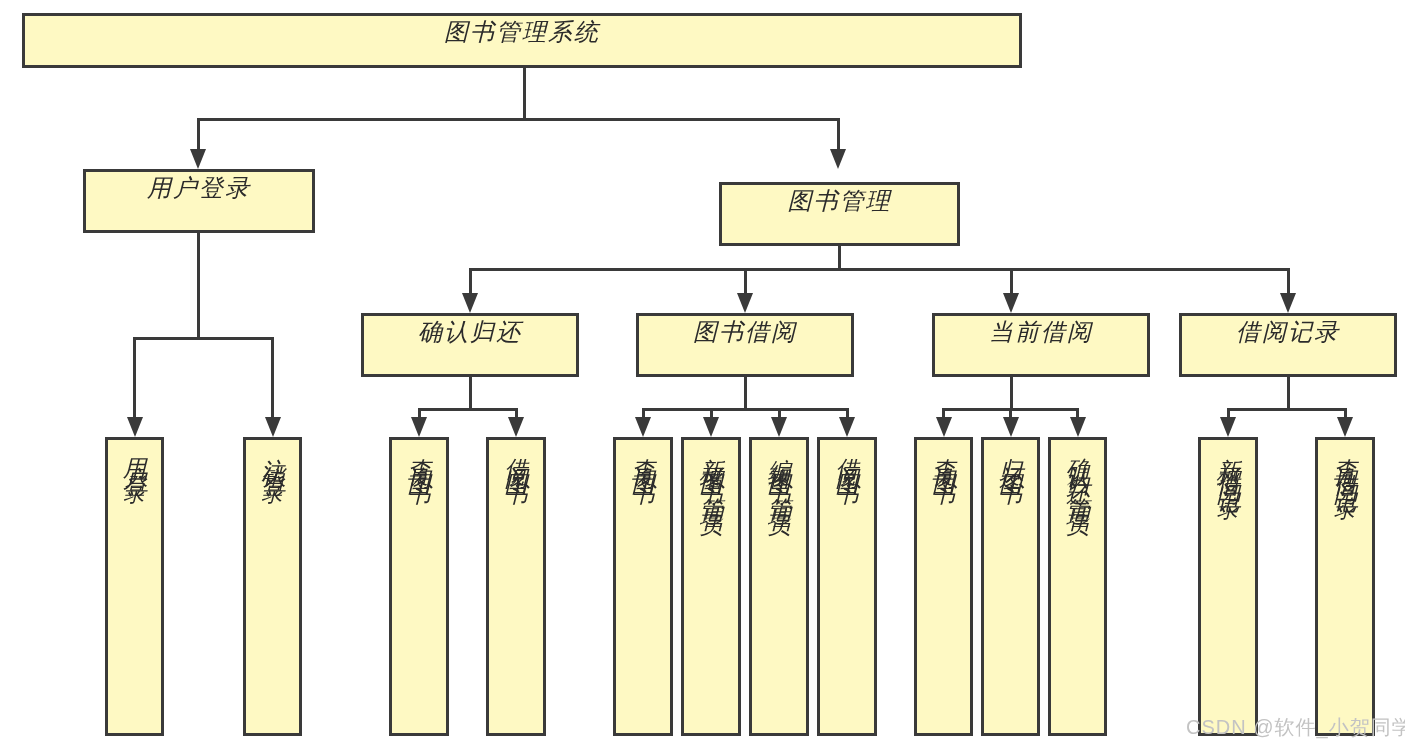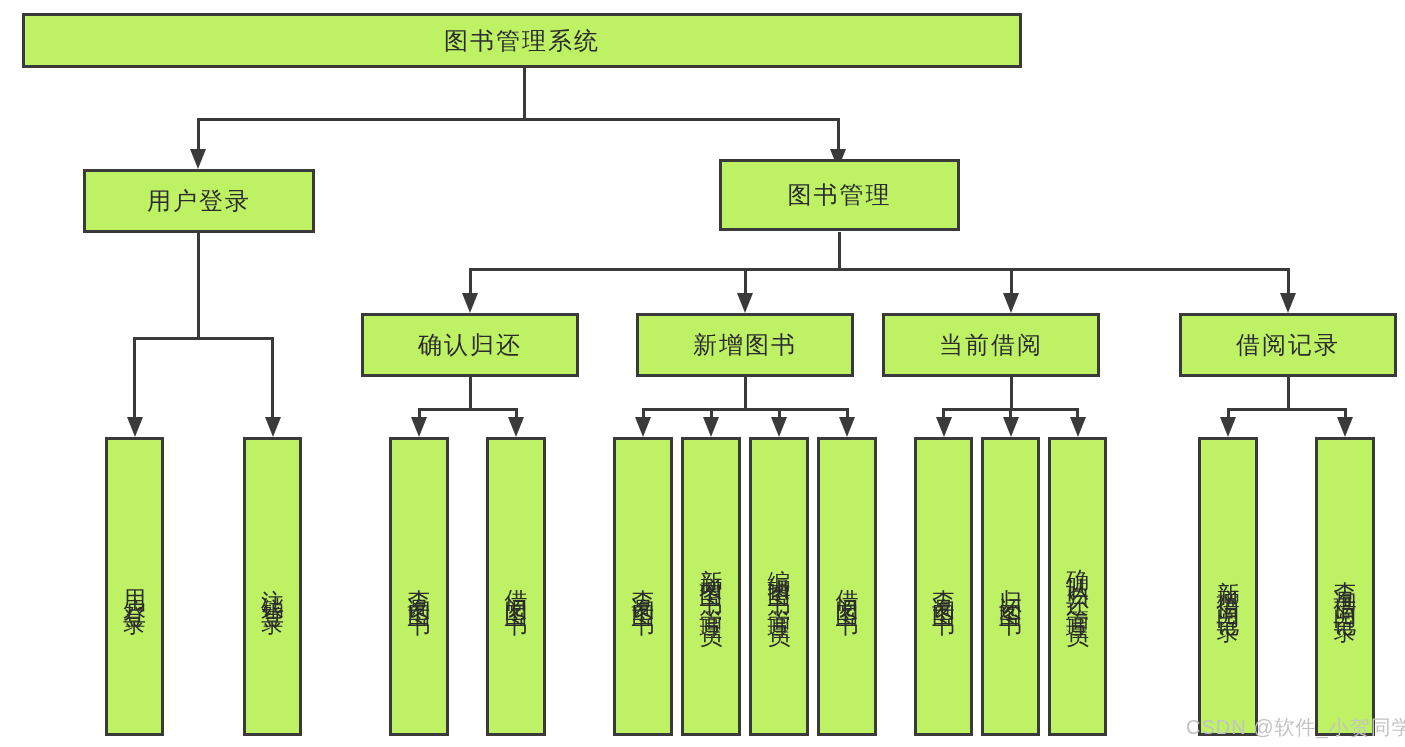--- a/index.html
+++ b/index.html
@@ -1,23 +1,24 @@
 <!DOCTYPE html>
 <html><head>
 <meta charset="utf-8">
 <style>
   html,body{margin:0;padding:0;background:#fff;}
   .stage{
     position:relative;width:1405px;height:747px;background:#ffffff;overflow:hidden;
     font-family:"Liberation Sans", sans-serif;color:#2b2b2b;
   }
   .box{
-    position:absolute;box-sizing:border-box;background:#bef264;
-    border:3px solid #3a3a3a;display:flex;align-items:center;justify-content:center;
+    position:absolute;box-sizing:border-box;background:#fef9c3;
+    border:3px solid #3a3a3a;display:flex;align-items:flex-start;justify-content:center;
     z-index:2;
+    font-style:italic;
   }
   .lbl{font-size:24px;letter-spacing:2px;color:#2b2b2b;white-space:nowrap;}
   .lbl.v{
     writing-mode:vertical-rl;letter-spacing:8px;white-space:normal;
     line-height:1;font-size:23px;
   }
   .ln{position:absolute;background:#3a3a3a;z-index:1;}
   .ah{
     position:absolute;width:0;height:0;z-index:1;
     border-left:8px solid transparent;border-right:8px solid transparent;
@@ -92,31 +93,31 @@
   <div class="ln" style="left:1344px;top:408px;width:3px;height:12px"></div>
   <div class="ah" style="left:1337px;top:417px"></div>
 
   <div class="box" style="left:22px;top:13px;width:1000px;height:55px">
     <span class="lbl">图书管理系统</span>
   </div>
 
   <div class="box" style="left:83px;top:169px;width:232px;height:64px">
     <span class="lbl">用户登录</span>
   </div>
-  <div class="box" style="left:719px;top:159px;width:241px;height:72px">
+  <div class="box" style="left:719px;top:182px;width:241px;height:64px">
     <span class="lbl">图书管理</span>
   </div>
 
   <div class="box" style="left:361px;top:313px;width:218px;height:64px">
     <span class="lbl">确认归还</span>
   </div>
   <div class="box" style="left:636px;top:313px;width:218px;height:64px">
-    <span class="lbl">新增图书</span>
+    <span class="lbl">图书借阅</span>
   </div>
-  <div class="box" style="left:882px;top:313px;width:218px;height:64px">
+  <div class="box" style="left:932px;top:313px;width:218px;height:64px">
     <span class="lbl">当前借阅</span>
   </div>
   <div class="box" style="left:1179px;top:313px;width:218px;height:64px">
     <span class="lbl">借阅记录</span>
   </div>
 
   <div class="box" style="left:105px;top:437px;width:59px;height:299px">
     <span class="lbl v">用户登录</span>
   </div>
   <div class="box" style="left:243px;top:437px;width:59px;height:299px">

